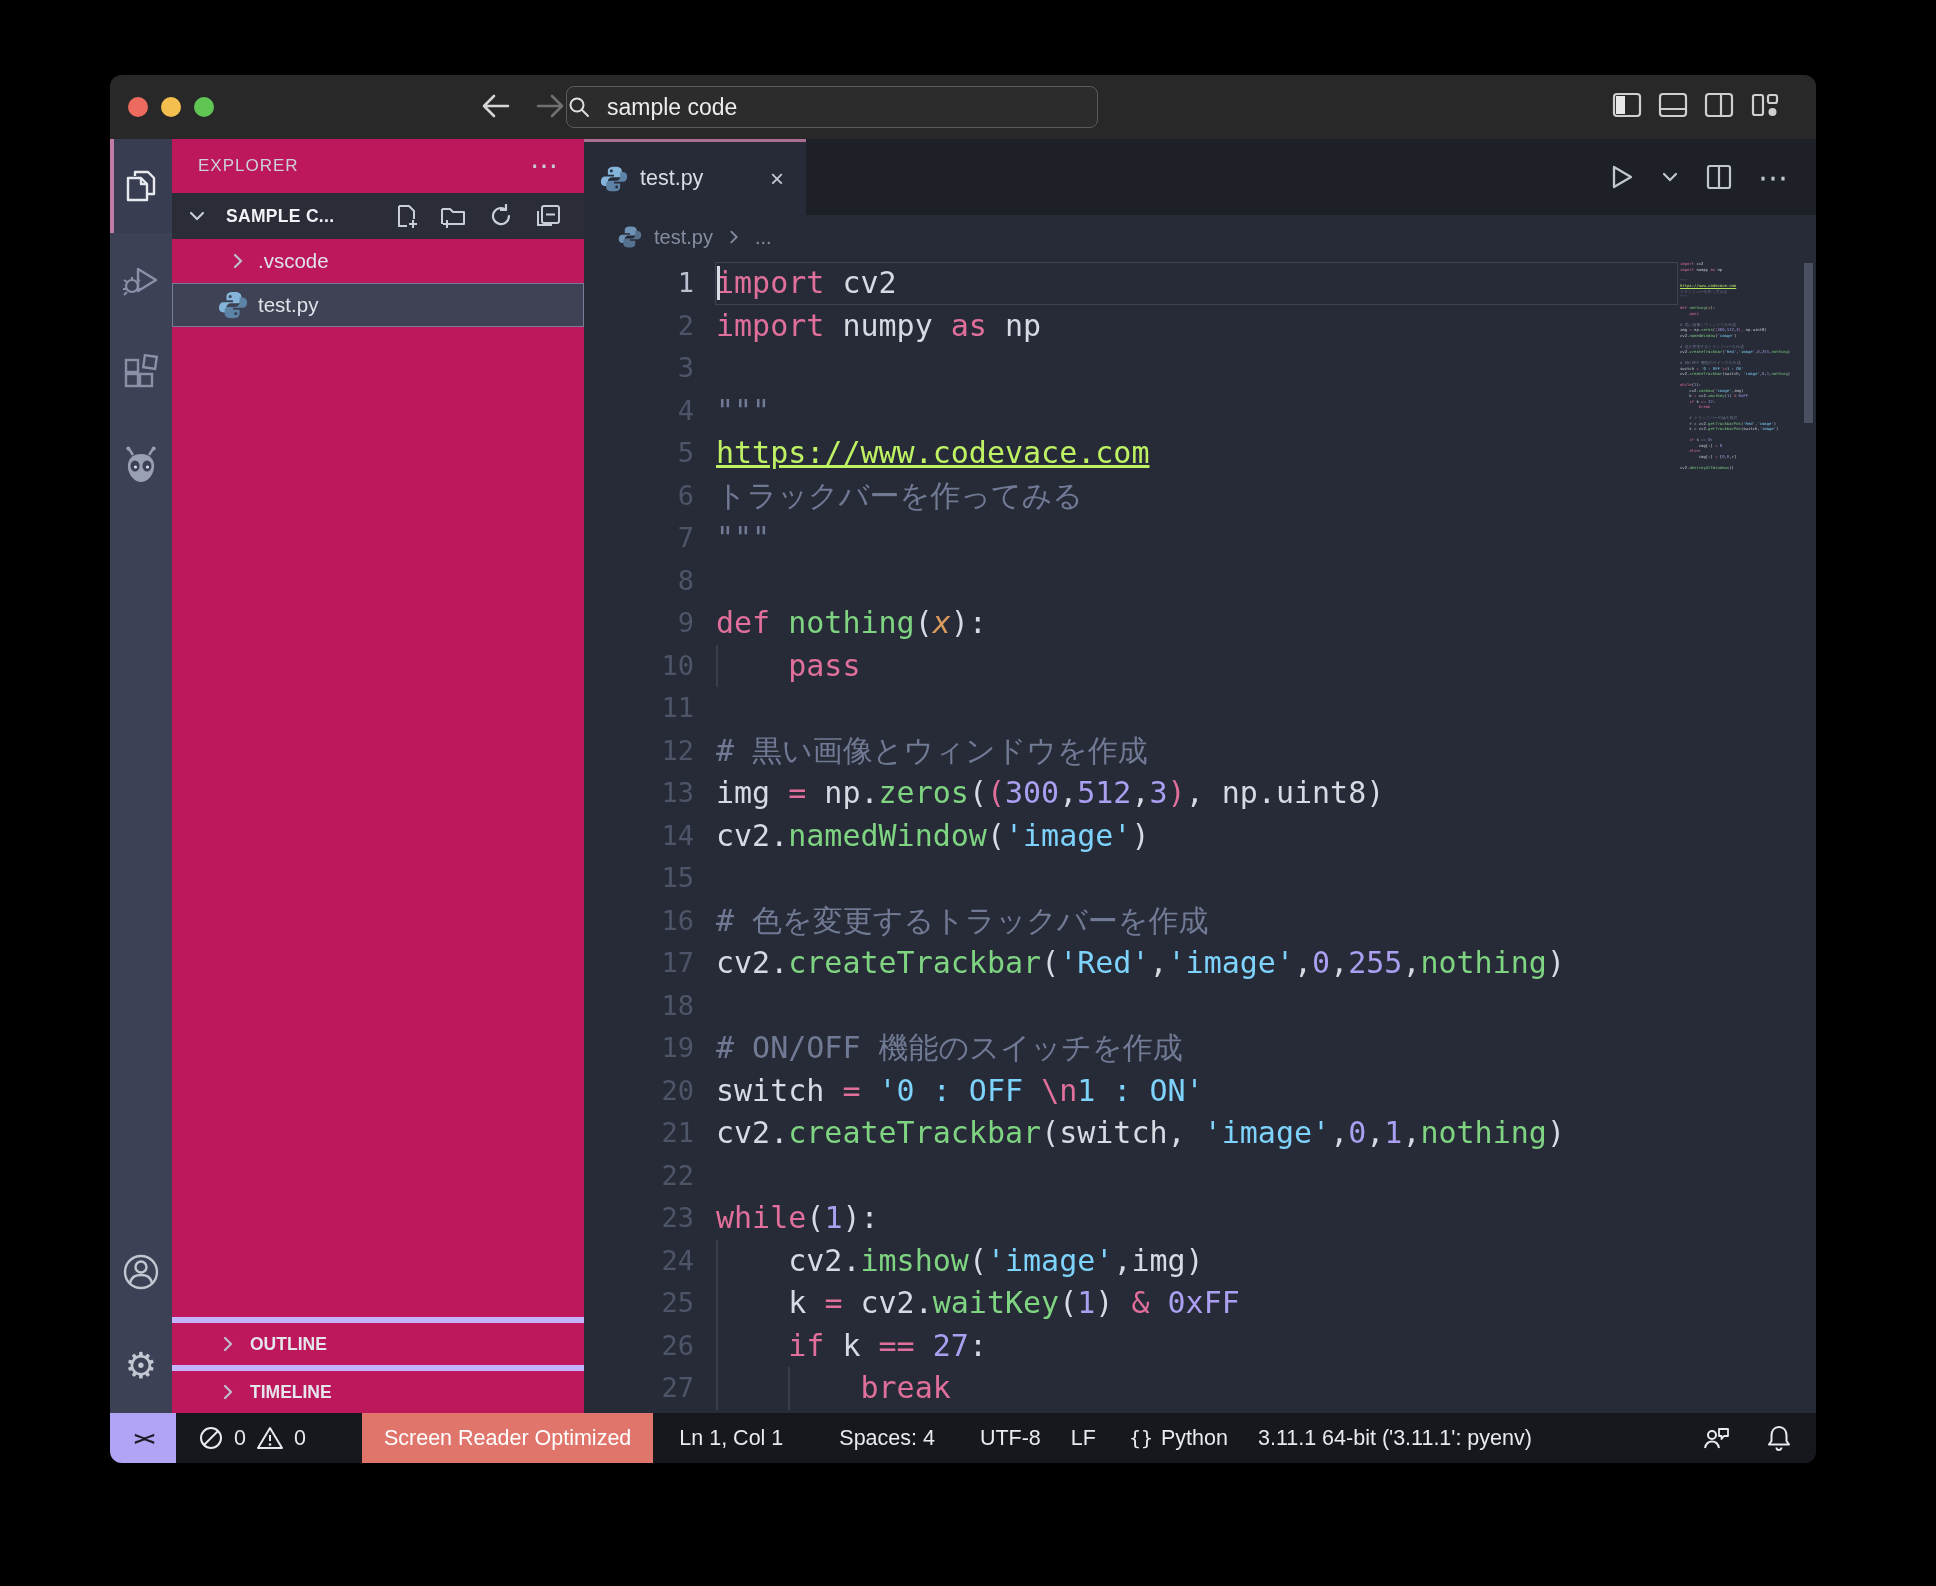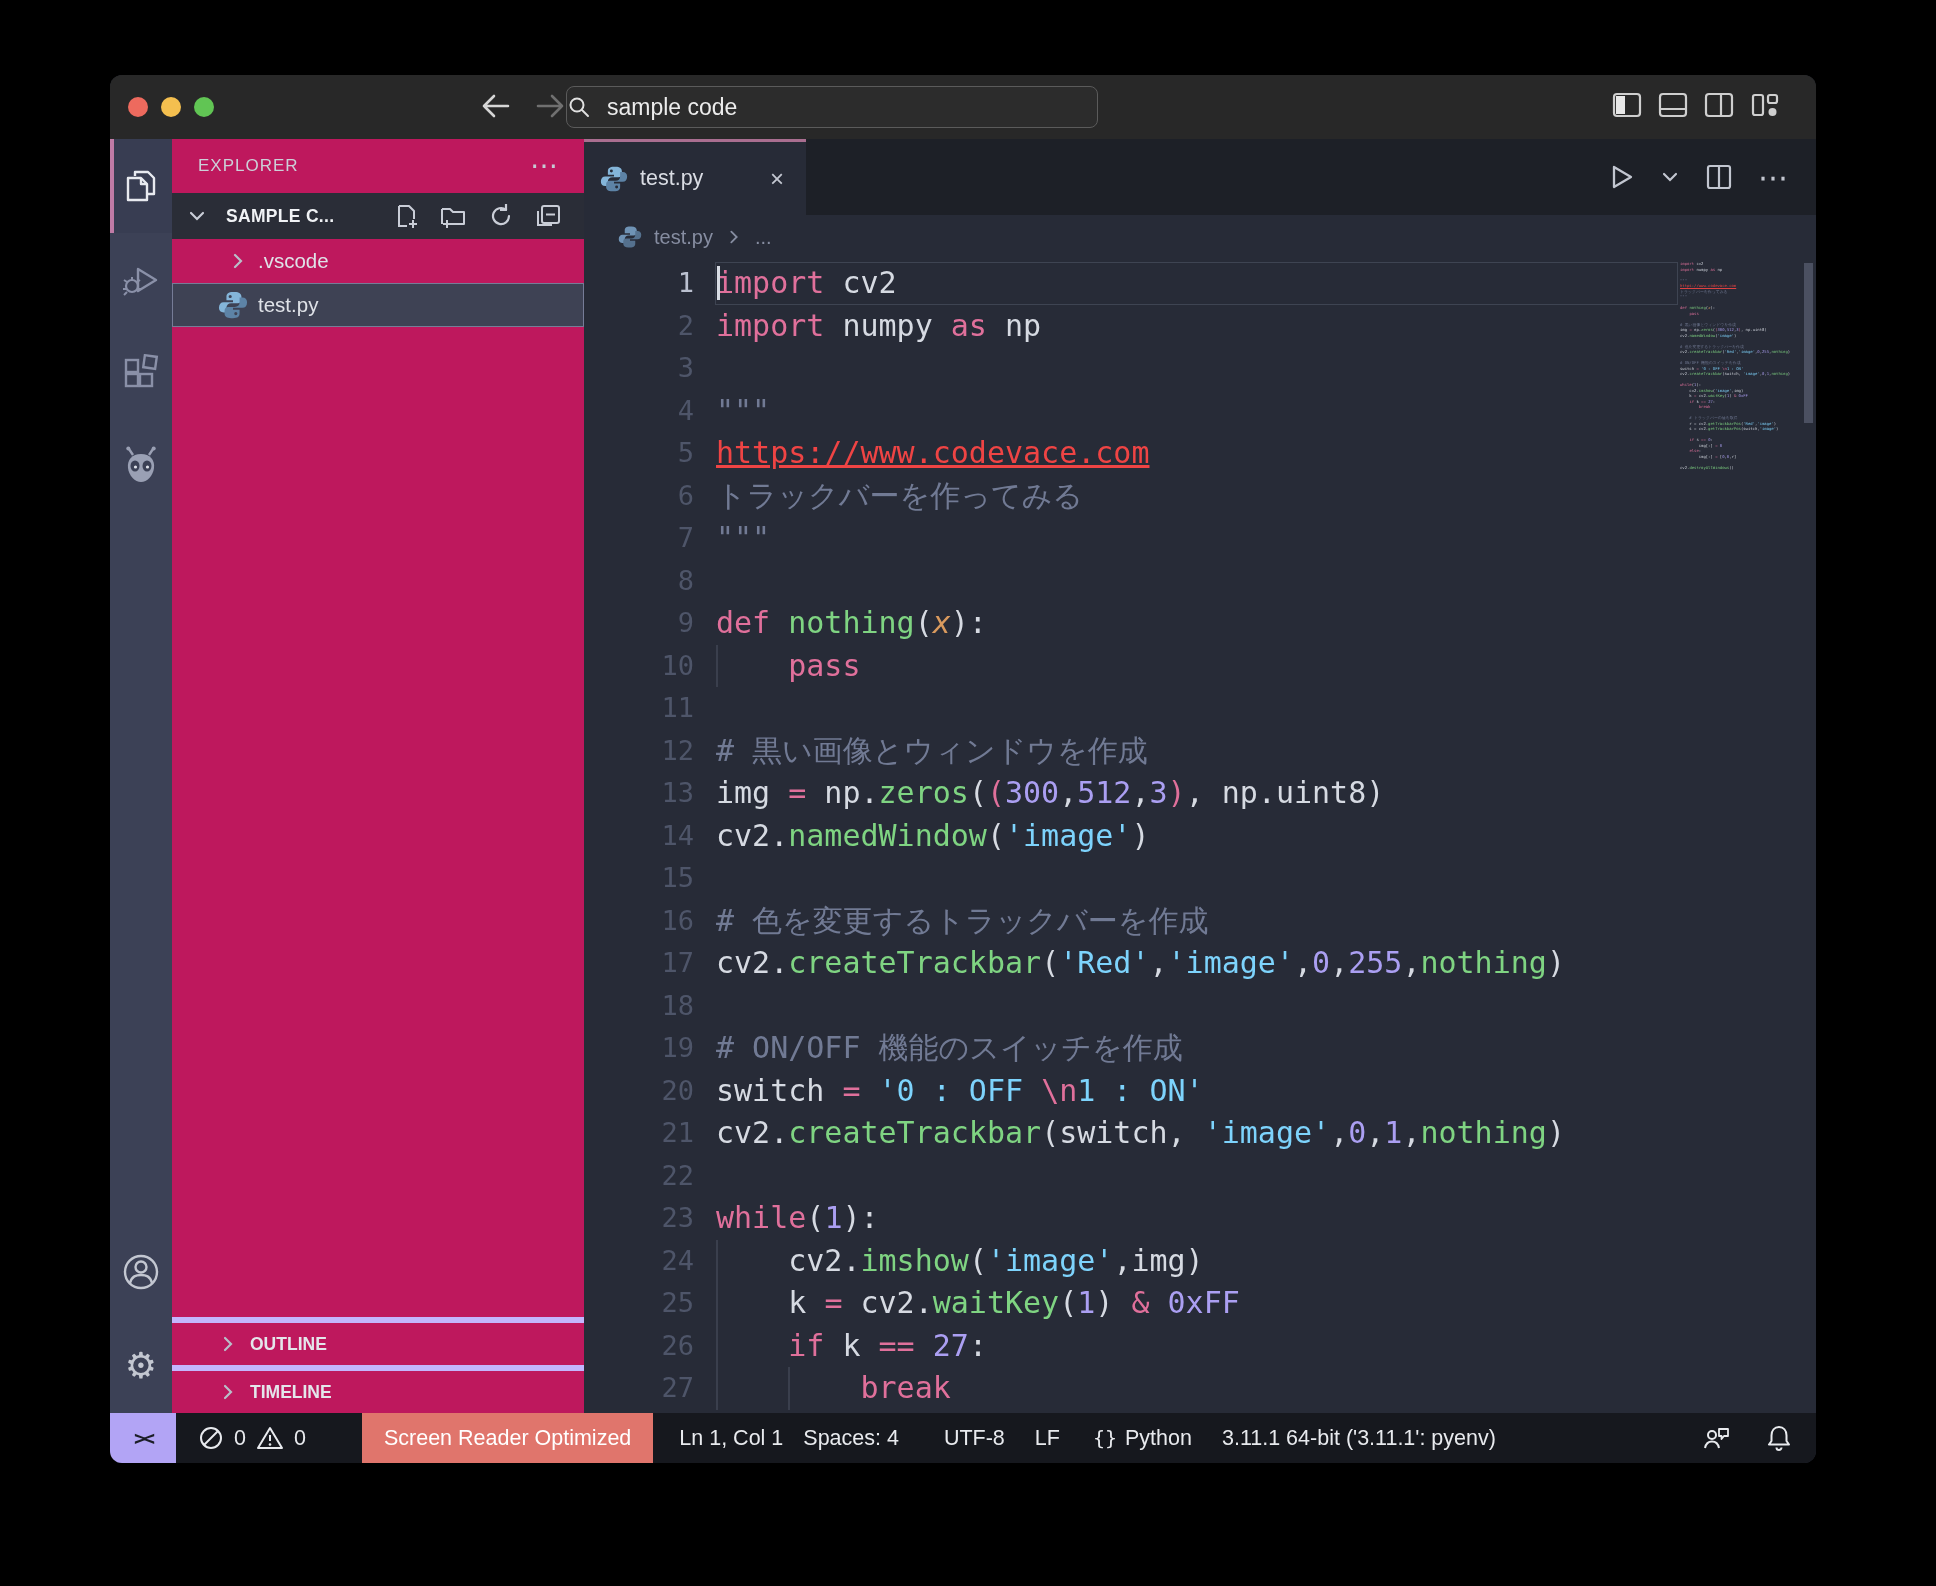--- a/index.html
+++ b/index.html
@@ -53,21 +53,21 @@
   .code{flex:1;position:relative;overflow:hidden;font-family:"DejaVu Sans Mono",monospace;padding-top:3px;}
   .cline{position:relative;height:42.5px;line-height:42.5px;display:flex;}
   .gut{width:110px;text-align:right;font-size:27px;color:#4e5569;flex:none;z-index:2;}
   .cline.cur .gut{color:#bac0cf;}
   .ltxt{margin-left:22px;white-space:pre;font-size:30px;z-index:2;}
   .guide{position:absolute;top:0;bottom:0;width:1.5px;background:#3a3f4d;z-index:1;}
   .curbox{position:absolute;left:131px;top:0;width:963px;height:42.5px;border:1.5px solid #3e4452;box-sizing:border-box;z-index:0;}
   .cursor{position:absolute;left:133px;top:4px;width:2.5px;height:34px;background:#d8dce4;z-index:3;}
   .tk-k{color:#e0709b}.tk-f{color:#7fd482}.tk-n{color:#ab9ff2}.tk-s{color:#7dd3fc}
   .tk-c{color:#717a94}.tk-p{color:#d6dae2}.tk-pa{color:#d99a5e;font-style:italic}
-  .tk-e{color:#e0709b}.tk-b{color:#e0709b}.tk-l{color:#ef4444;text-decoration:underline}
+  .tk-e{color:#e0709b}.tk-b{color:#e0709b}.tk-l{color:#bef264;text-decoration:underline}
   .minimap{position:absolute;top:2px;right:18px;width:118px;overflow:hidden;opacity:.92;}
   .mline{height:5.5px;line-height:5.5px;font-size:3.9px;white-space:pre;overflow:hidden;}
   .scrollbar{position:absolute;top:0;right:0;width:16px;bottom:0;}
   .scrollthumb{position:absolute;top:4px;right:3px;width:9px;height:160px;background:#4b5061;}
   
   .statusbar{height:50px;background:#16181e;display:flex;align-items:center;color:#e8eaee;
     font-size:21.5px;flex:none;white-space:nowrap;}
   .remote{width:66px;height:100%;background:#b2a4f5;color:#1b1d26;display:flex;align-items:center;
     justify-content:center;font-family:"DejaVu Sans Mono",monospace;font-weight:bold;font-size:20px;
     letter-spacing:-3px;cursor:pointer;flex:none;}
@@ -514,21 +514,21 @@
           </svg>
       </span>
       <span>0</span>
     </div>
     <div class="srbadge">
       <span>Screen Reader Optimized</span>
     </div>
     <div class="sb-item" style="margin-left:26px">
       <span>Ln 1, Col 1</span>
     </div>
-    <div class="sb-item" style="margin-left:20px">
+    <div class="sb-item" style="margin-left:56px">
       <span>Spaces: 4</span>
     </div>
     <div class="sb-item" style="margin-left:45px">
       <span>UTF-8</span>
     </div>
     <div class="sb-item" style="margin-left:30px">
       <span>LF</span>
     </div>
     <div class="sb-item" style="margin-left:33px">
       <span class="langicon">{}</span>

